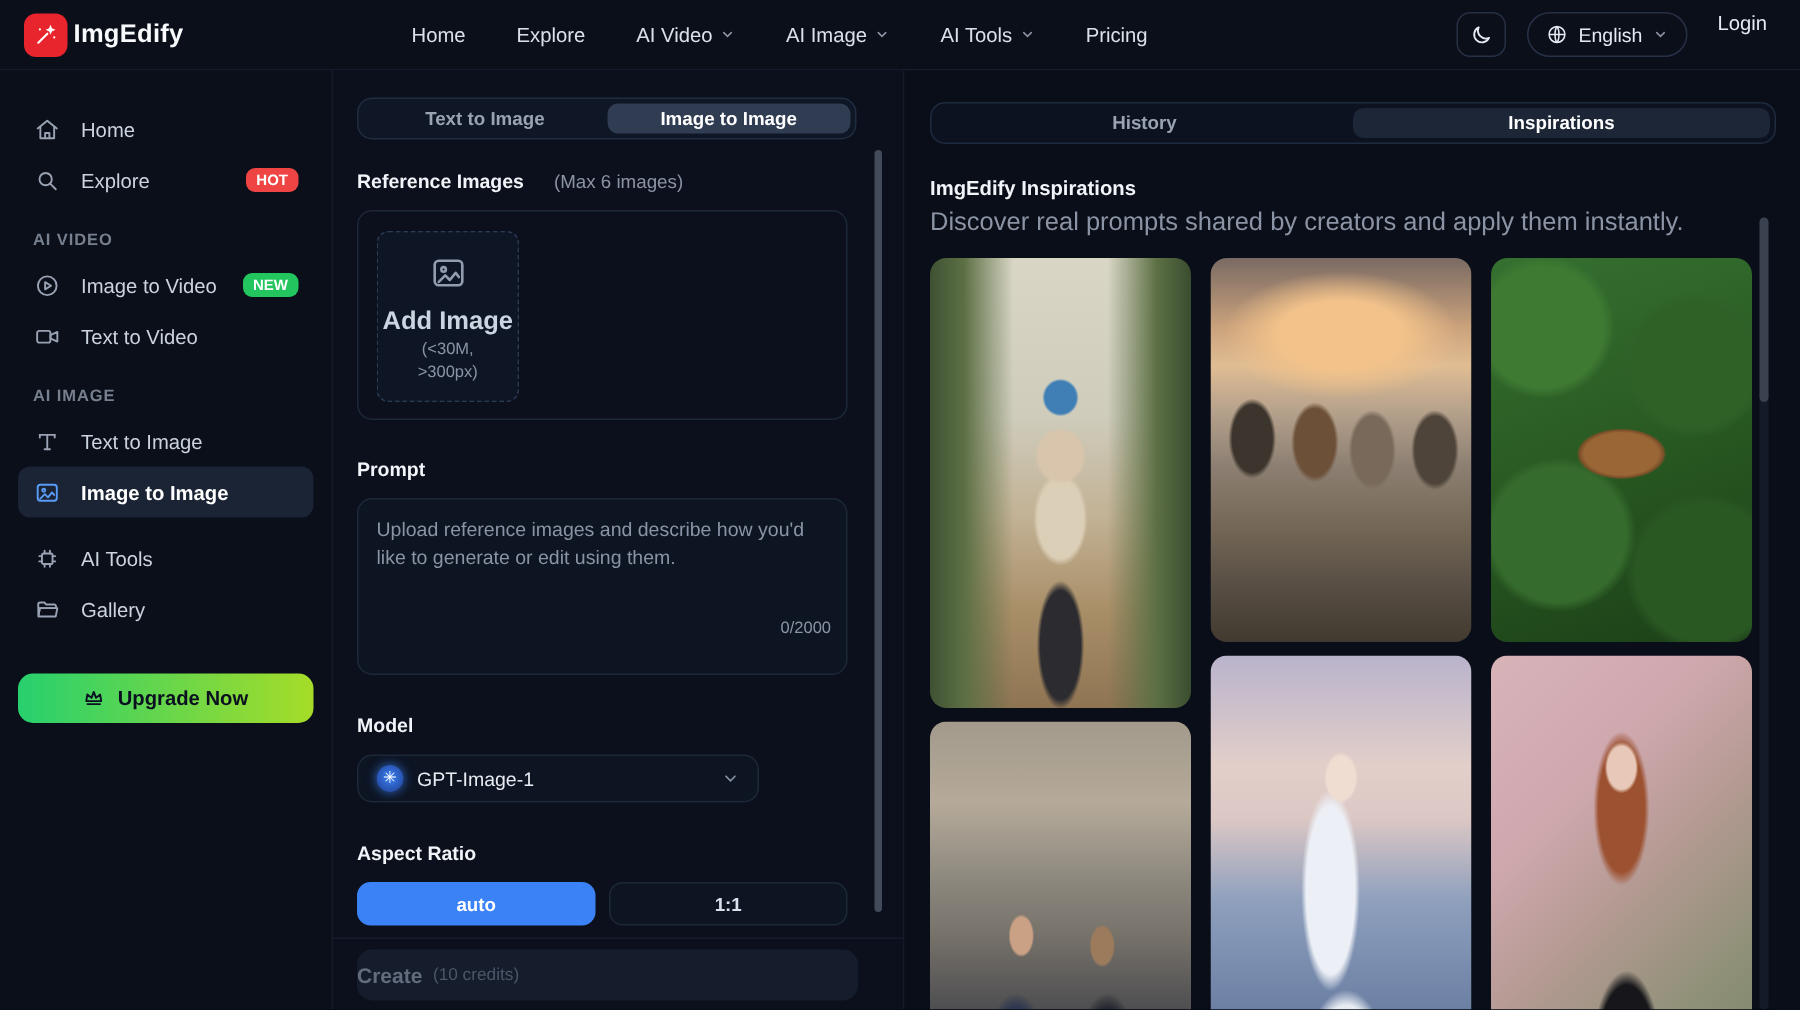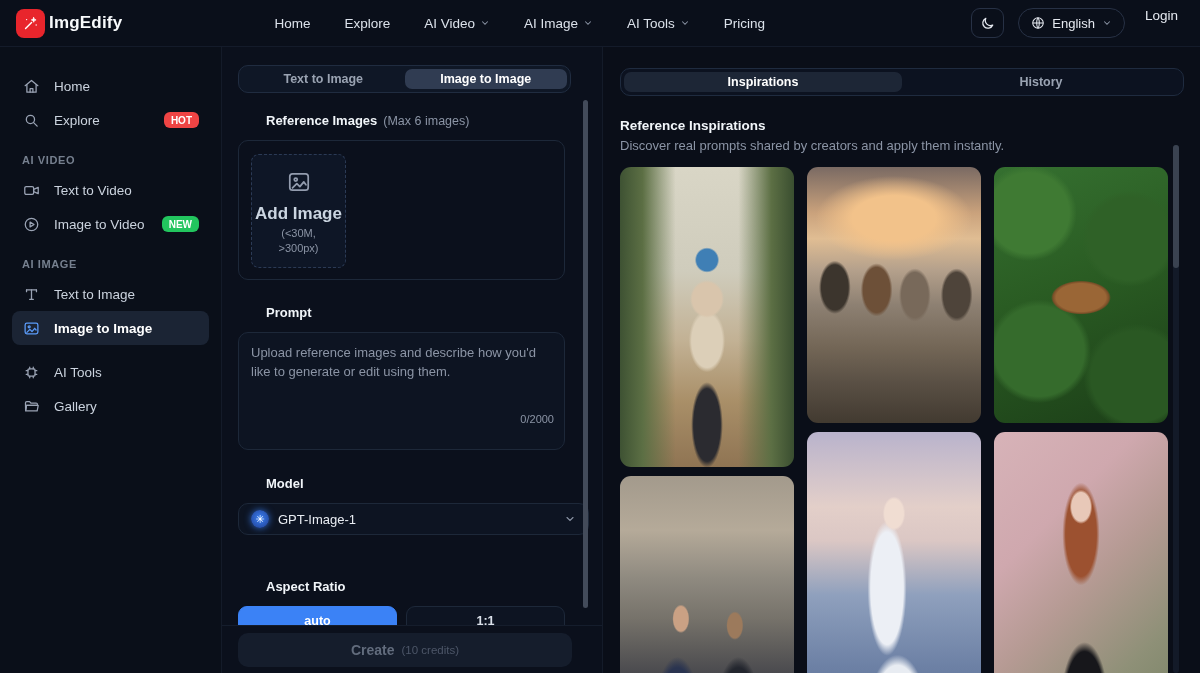--- a/index.html
+++ b/index.html
@@ -35,52 +35,52 @@
   .badge.hot { background:#ef4444; }
   .badge.new { background:#22c55e; }
   .gap-sm { height:10px; }
   .upgrade-btn { margin-top:26px; height:33px; border:none; border-radius:10px; background:linear-gradient(90deg,#27d06e 0%,#a6dc28 100%); color:#0a1020; font-weight:700; font-size:13.5px; display:flex; align-items:center; justify-content:center; gap:8px; cursor:pointer; font-family:inherit; }
 
   
   .composer { width:381px; flex:none; background:#0b101c; border-right:1px solid #141b29; position:relative; padding:18px 38px 0 16px; }
   .mode-tabs { width:333px; height:28px; display:flex; padding:3px; background:#0f1726; border:1px solid #202c40; border-radius:10px; margin-bottom:20px; }
   .mode-tab { flex:1; border:none; background:transparent; color:#9aa3b2; font-size:12.5px; font-weight:600; border-radius:7px; cursor:pointer; font-family:inherit; }
   .mode-tab.active { background:#303c52; color:#ffffff; font-weight:700; }
-  .field-label-row { display:flex; align-items:flex-end; gap:6px; margin-bottom:12px;margin-left:28px; }
+  .field-label-row { display:flex; align-items:flex-end; gap:20px; margin-bottom:12px; }
   .field-label { font-size:13px; font-weight:700; color:#f1f5f9; }
   .field-hint { font-size:12.5px; color:#8b94a5; }
   .upload-area { width:327px; height:140px; border:1px solid #1d2839; border-radius:10px; padding:13px 12px; margin-bottom:25px; }
   .add-image-box { width:95px; height:114px; border:1.5px dashed #2b3a55; border-radius:8px; background:#0e1626; display:flex; flex-direction:column; align-items:center; justify-content:center; gap:3px; cursor:pointer; text-align:center; }
   .add-image-box .ai-icon { color:#939cae; margin-bottom:6px; }
   .add-line1 { font-size:17px; font-weight:700; color:#cbd5e1; }
   .add-line2 { font-size:11px; color:#8b94a5; }
   .prompt-wrap { position:relative; width:327px; height:118px; border:1px solid #1d2839; border-radius:10px; background:#0d1422; margin-bottom:26px; }
   .prompt-input { width:100%; height:100%; background:transparent; border:none; outline:none; resize:none; color:#e5e9f0; font-size:13px; line-height:1.45; padding:11px 12px; font-family:inherit; }
   .prompt-input::placeholder { color:#8b94a5; }
   .char-counter { position:absolute; right:10px; bottom:24px; font-size:11px; color:#8b94a5; }
-  .model-select { width:351px; height:32px; border:1px solid #1d2839; border-radius:10px; background:#0d1422; display:flex; align-items:center; gap:9px; padding:0 12px; margin-bottom:44px; cursor:pointer; }
+  .model-select { width:268px; height:32px; border:1px solid #1d2839; border-radius:10px; background:#0d1422; display:flex; align-items:center; gap:9px; padding:0 12px; margin-bottom:26px; cursor:pointer; }
   .openai-badge { width:18px; height:18px; border-radius:50%; background:radial-gradient(circle at 50% 45%,#3b82f6,#1e3a8a); box-shadow:0 0 7px rgba(59,130,246,.8); color:#fff; font-size:11px; line-height:18px; text-align:center; flex:none; }
   .openai-badge::before { content:"✳"; }
   .model-name { font-size:13px; color:#e8ecf2; }
   .model-select .caret { margin-left:auto; color:#8b94a5; }
   .aspect-grid { width:327px; display:grid; grid-template-columns:1fr 1fr; gap:9px; margin-top:12px; }
   .aspect-btn { height:29px; border-radius:9px; border:1px solid #1d2839; background:#0d1422; color:#dbe1ea; font-size:12.5px; font-weight:700; cursor:pointer; font-family:inherit; }
   .aspect-btn.active { background:#3b82f6; border-color:#3b82f6; color:#fff; }
   .composer-footer { position:absolute; left:0; right:0; bottom:0; height:48px; background:#0b101c; border-top:1px solid #151d2c; display:flex; align-items:center; padding:0 30px 0 16px; }
-  .create-btn { flex:1; height:34px; border:none; border-radius:10px; background:#151d2c; color:#626c7d; font-size:14px; font-weight:700; display:flex; align-items:center; justify-content:center; gap:7px; cursor:default; font-family:inherit; }
+  .create-btn { flex:1; height:34px; border:none; border-radius:10px; background:#151d2c; color:#626c7d; font-size:14px; font-weight:700; display:flex; align-items:center; justify-content:flex-start; gap:7px; cursor:default; font-family:inherit; }
   .create-credits { font-size:11.5px; font-weight:400; color:#4d5668; }
   .v-thumb { position:absolute; right:14px; top:53px; width:5px; height:508px; border-radius:3px; background:#434b5a; cursor:pointer; }
 
   
   .gallery { flex:1; position:relative; background:#0a0e18; padding:21px 13px 0 17px; overflow:hidden; }
   .gal-tabs { width:564px; height:28px; display:flex; padding:3px; border:1px solid #1f2b3f; border-radius:10px; background:#0c1220; }
   .gal-tab { flex:1; border:none; background:transparent; color:#9aa3b2; font-size:12.5px; font-weight:600; border-radius:7px; cursor:pointer; font-family:inherit; }
   .gal-tab.active { background:#1d2636; color:#ffffff; font-weight:700; }
   .gal-title { font-size:13.5px; font-weight:700; color:#f1f5f9; margin-top:22px; }
-  .gal-sub { font-size:13px; color:#8b94a5; margin-top:5px; }
+  .gal-sub { font-size:17px; color:#8b94a5; margin-top:5px; }
   .masonry { display:flex; gap:13px; margin-top:14px; }
   .mcol { width:174px; display:flex; flex-direction:column; gap:9px; }
   .insp-card { width:174px; border-radius:11px; cursor:pointer; flex:none; }
   .h-300 { height:300px; } .h-256 { height:256px; } .h-340 { height:340px; }
   .scroll-track { position:absolute; right:21px; top:98px; bottom:0; width:6px; border-radius:3px; background:#131a28; }
   .scroll-thumb2 { position:absolute; right:21px; top:98px; width:6px; height:123px; border-radius:3px; background:#3a4250; cursor:pointer; }
 
   
   .img-1 { background:
     radial-gradient(ellipse 14% 9% at 50% 44%, #d9c5ac 0 60%, transparent 70%),
@@ -224,35 +224,35 @@
             </svg>
           </span>
         <span>Explore</span>
         <span class="badge hot">HOT</span>
       </div>
 
       <div class="side-section">AI VIDEO</div>
       <div class="side-item">
         <span class="s-icon">
             <svg width="17" height="17" viewBox="0 0 24 24" fill="none" stroke="currentColor" stroke-width="1.8" stroke-linejoin="round">
+              <circle cx="12" cy="12" r="8.8"></circle>
+              <path d="M10 8.6l5.6 3.4L10 15.4z"></path>
+            </svg>
+          </span>
+        <span>Image to Video</span>
+        <span class="badge new">NEW</span>
+      </div>
+      <div class="side-item">
+        <span class="s-icon">
+            <svg width="17" height="17" viewBox="0 0 24 24" fill="none" stroke="currentColor" stroke-width="1.8" stroke-linejoin="round">
               <rect x="2.5" y="6.5" width="12.5" height="11" rx="2"></rect>
               <path d="M15 10.5l6.5-3v9l-6.5-3z"></path>
             </svg>
           </span>
         <span>Text to Video</span>
-      </div>
-      <div class="side-item">
-        <span class="s-icon">
-            <svg width="17" height="17" viewBox="0 0 24 24" fill="none" stroke="currentColor" stroke-width="1.8" stroke-linejoin="round">
-              <circle cx="12" cy="12" r="8.8"></circle>
-              <path d="M10 8.6l5.6 3.4L10 15.4z"></path>
-            </svg>
-          </span>
-        <span>Image to Video</span>
-        <span class="badge new">NEW</span>
       </div>
 
       <div class="side-section">AI IMAGE</div>
       <div class="side-item">
         <span class="s-icon">
             <svg width="17" height="17" viewBox="0 0 24 24" fill="none" stroke="currentColor" stroke-width="1.8" stroke-linecap="round">
               <path d="M5 5.5h14"></path>
               <path d="M5 5.5v2.5M19 5.5v2.5"></path>
               <path d="M12 5.5V19"></path>
               <path d="M9.5 19h5"></path>
@@ -284,20 +284,29 @@
       <div class="side-item">
         <span class="s-icon">
             <svg width="17" height="17" viewBox="0 0 24 24" fill="none" stroke="currentColor" stroke-width="1.8" stroke-linejoin="round">
               <path d="M3.5 7a1.8 1.8 0 0 1 1.8-1.8h4l1.8 1.9h7.4A1.8 1.8 0 0 1 20.3 9l-.2 1.5H5L3.7 17z"></path>
               <path d="M5 10.5h16.5L20 18.3H3.7L5 10.5z"></path>
             </svg>
           </span>
         <span>Gallery</span>
       </div>
 
+      <button class="upgrade-btn">
+        <span>
+            <svg width="15" height="15" viewBox="0 0 24 24" fill="none" stroke="#0a1020" stroke-width="2" stroke-linejoin="round">
+              <path d="M4 15l1.2-7 4.4 3.6L12 5.2l2.4 6.4L18.8 8 20 15z"></path>
+              <path d="M4.5 18.2h15"></path>
+            </svg>
+          </span>
+        <span>Upgrade Now</span>
+      </button>
     </aside>
 
     <section class="composer">
       <div class="mode-tabs">
         <button class="mode-tab">Text to Image</button>
         <button class="mode-tab active">Image to Image</button>
       </div>
 
       <div class="field-label-row">
         <span class="field-label">Reference Images</span>
@@ -353,24 +362,24 @@
         <button class="create-btn">
           <span>Create</span>
           <span class="create-credits">(10 credits)</span>
         </button>
       </div>
       <div class="v-thumb"></div>
     </section>
 
     <section class="gallery">
       <div class="gal-tabs">
+        <button class="gal-tab">History</button>
         <button class="gal-tab active">Inspirations</button>
-        <button class="gal-tab">History</button>
-      </div>
-      <h3 class="gal-title">Reference Inspirations</h3>
+      </div>
+      <h3 class="gal-title">ImgEdify Inspirations</h3>
       <p class="gal-sub">Discover real prompts shared by creators and apply them instantly.</p>
 
       <div class="masonry">
         <div class="mcol">
           <div class="insp-card img-1 h-300" title="mother with child on shoulders near eiffel tower"></div>
           <div class="insp-card img-4 h-340" title="two men in suits shaking hands indoors"></div>
         </div>
         <div class="mcol">
           <div class="insp-card img-2 h-256" title="mount rushmore carved as four dog heads at sunset"></div>
           <div class="insp-card img-5 h-340" title="white haired woman in white dress by the sea"></div>

